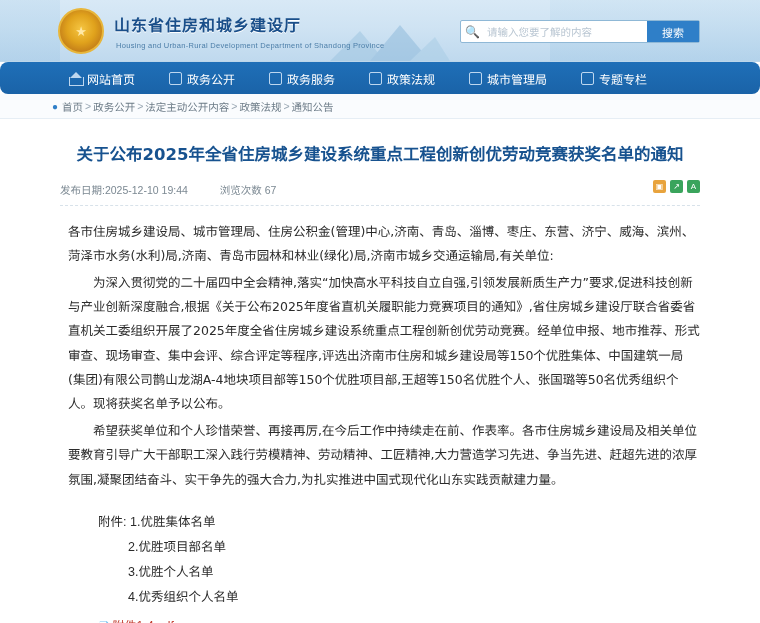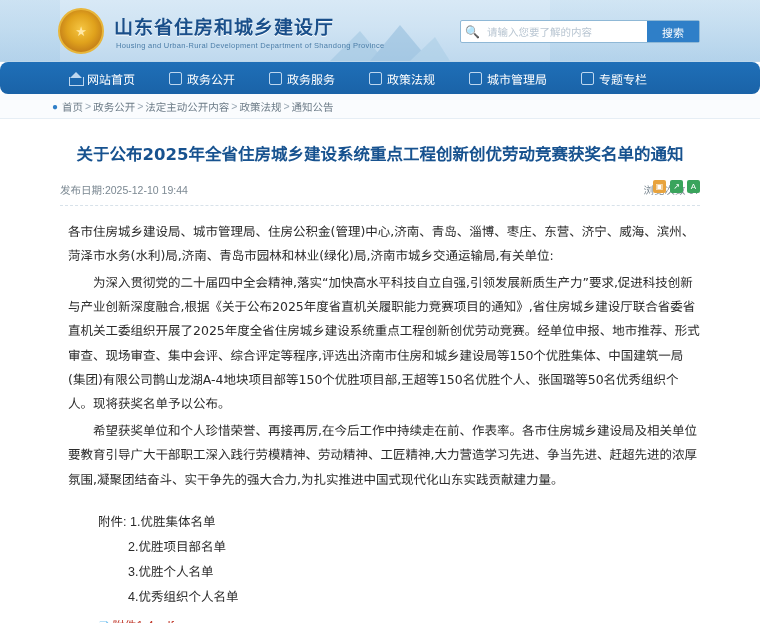--- a/index.html
+++ b/index.html
@@ -37,21 +37,21 @@
     position: absolute; left: 58px; top: 8px;
     width: 46px; height: 46px; border-radius: 50%;
     background: radial-gradient(circle at 50% 45%, #f5c542 0%, #e0a21c 45%, #c8841a 70%, #b06b14 100%);
     border: 2px solid #e8b63a;
     display: flex; align-items: center; justify-content: center;
     color: #8c2f12; font-size: 10px; line-height: 1;
   }
   .emblem .star { font-size: 13px; color: #ffe9a8; }
   .title-zh {
     position: absolute; left: 114px; top: 12px;
-    font-size: 19px; font-weight: bold; letter-spacing: 1px;
+    font-size: 16px; font-weight: bold; letter-spacing: 1px;
     color: #1a4f8a;
     font-family: "DejaVu Sans", "Liberation Sans", sans-serif;
     text-shadow: 0 1px 0 #fff;
   }
   .title-en {
     position: absolute; left: 116px; top: 41px;
     font-size: 7.5px; color: #4c7ea8; letter-spacing: .3px;
   }
   .searchbox {
     position: absolute; right: 60px; top: 20px;
@@ -119,21 +119,21 @@
   .article { padding: 18px 60px 0 60px; }
   .art-title {
     text-align: center; font-size: 16.5px; font-weight: bold; color: #17528f;
     line-height: 1.5; padding: 6px 10px 14px 10px;
     font-family: "DejaVu Sans","Liberation Sans",sans-serif;
   }
   .meta-row {
     position: relative;
     border-bottom: 1px dashed #d8e2ea;
     padding-bottom: 8px;
-    display: flex; justify-content: space-between; gap: 56px;
+    display: flex; justify-content: flex-start; gap: 32px;
     font-size: 10.5px; color: #7b8892;
   }
   .meta-actions {
     position: absolute; right: 0; top: -2px; display: flex; gap: 4px;
   }
   .sq { width: 13px; height: 13px; border-radius: 2px; display:inline-block;
         font-size: 8px; color:#fff; text-align:center; line-height:13px; }
   .sq.a { background:#e8a33d; }
   .sq.b { background:#3aa45c; }
   .sq.c { background:#3aa45c; }

